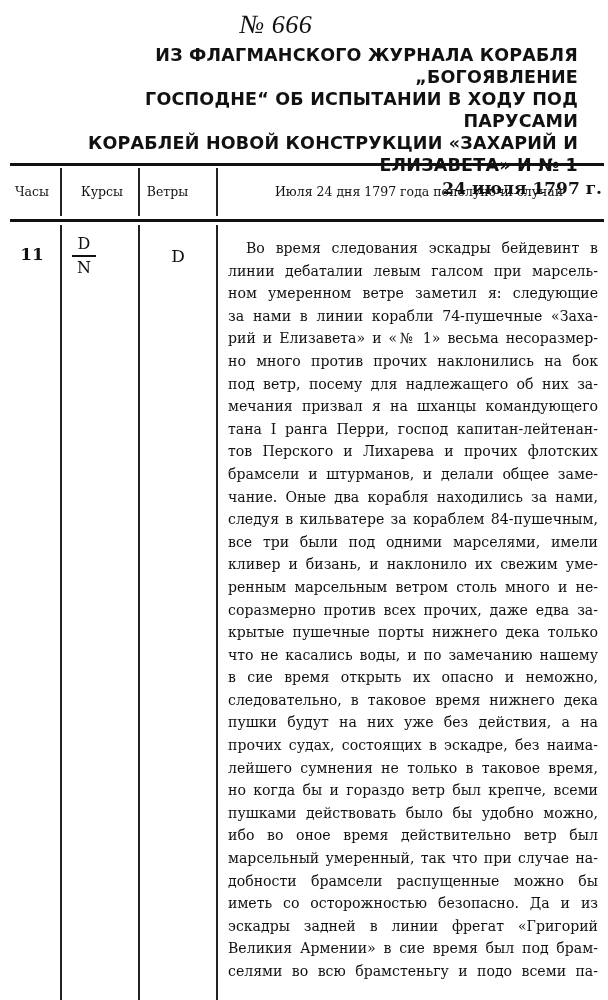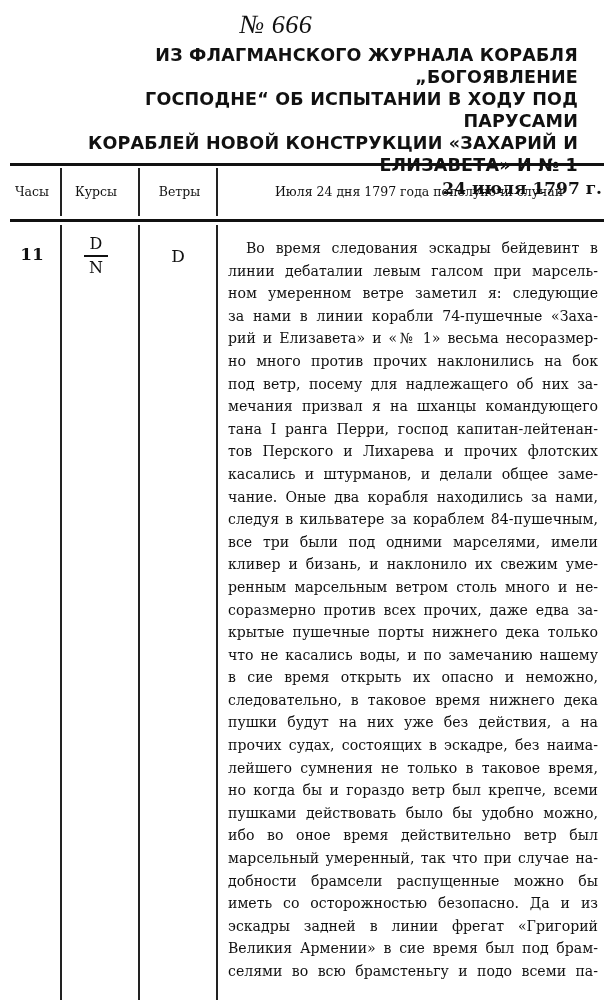--- a/index.html
+++ b/index.html
@@ -4,21 +4,21 @@
 <style>
   html, body { margin:0; padding:0; background:#ffffff; }
   body { width:608px; height:1000px; overflow:hidden; position:relative; color:#111; font-family:"DejaVu Serif", serif; }
   .num { position:absolute; top:10px; left:0; width:552px; text-align:center; font-family:"Liberation Serif", serif; font-style:italic; font-size:26px; letter-spacing:0.5px; }
   .title { position:absolute; top:44px; left:30px; width:548px; text-align:right; font-family:"DejaVu Sans", sans-serif; font-weight:bold; font-size:17.5px; line-height:22px; letter-spacing:0.2px; }
   .date { position:absolute; top:136px; right:6px; font-family:"DejaVu Serif", serif; font-weight:bold; font-size:17px;margin-top:42px; }
   .rule { position:absolute; left:10px; width:594px; background:#111; }
   .vline { position:absolute; width:1.5px; background:#222; }
   .hdr { position:absolute; top:184px; font-family:"DejaVu Serif", serif; font-size:12.5px; text-align:center; }
   .cell { position:absolute; font-family:"DejaVu Serif", serif; font-size:17px; text-align:center; }
-  .frac { position:absolute; left:66px; width:60px; top:235px; text-align:center; font-family:"DejaVu Serif", serif; font-size:16px; line-height:18px; }
+  .frac { position:absolute; left:54px; width:60px; top:235px; text-align:center; font-family:"DejaVu Serif", serif; font-size:16px; line-height:18px; }
   .frac .bar { display:block; width:24px; height:1.5px; background:#111; margin:2px auto 2px; }
   .body-text { position:absolute; left:228px; top:237px; width:370px; font-family:"DejaVu Serif", serif; font-size:14.1px; line-height:22.6px; text-align:justify; }
   .body-text .ln { display:block; height:22.6px; white-space:nowrap; text-align-last:justify; text-align:justify; }
 </style>
 </head>
 <body>
 
 <div class="num">№ 666</div>
 
 <div class="title">
@@ -34,22 +34,22 @@
 <div class="rule" style="top:219px;height:2.5px;"></div>
 
 <div class="vline" style="left:60px;top:168px;height:48px;"></div>
 <div class="vline" style="left:138px;top:168px;height:48px;"></div>
 <div class="vline" style="left:216px;top:168px;height:48px;"></div>
 <div class="vline" style="left:60px;top:225px;height:775px;"></div>
 <div class="vline" style="left:138px;top:225px;height:775px;"></div>
 <div class="vline" style="left:216px;top:225px;height:775px;"></div>
 
 <div class="hdr" style="left:4px;width:56px;">Часы</div>
-<div class="hdr" style="left:56px;width:80px;">Курсы</div>
-<div class="hdr" style="left:152px;width:55px;">Ветры</div>
+<div class="hdr" style="left:62px;width:80px;">Курсы</div>
+<div class="hdr" style="left:140px;width:55px;">Ветры</div>
 <div class="hdr" style="left:218px;width:386px;margin-left:8px;">Июля 24 дня 1797 года пополуночи случаи</div>
 
 <div class="cell" style="left:4px;width:56px;top:244px;font-weight:bold;">11</div>
 <div class="frac">
   <span>D</span>
   <span class="bar"></span>
   <span>N</span>
 </div>
 <div class="cell" style="left:140px;width:76px;top:246px;">D</div>
 
@@ -57,21 +57,21 @@
   <span class="ln" style="padding-left:18px;">Во время следования эскадры бейдевинт в</span>
   <span class="ln">линии дебаталии левым галсом при марсель-</span>
   <span class="ln">ном умеренном ветре заметил я: следующие</span>
   <span class="ln">за нами в линии корабли 74-пушечные «Заха-</span>
   <span class="ln">рий и Елизавета» и «№ 1» весьма несоразмер-</span>
   <span class="ln">но много против прочих наклонились на бок</span>
   <span class="ln">под ветр, посему для надлежащего об них за-</span>
   <span class="ln">мечания призвал я на шханцы командующего</span>
   <span class="ln">тана I ранга Перри, господ капитан-лейтенан-</span>
   <span class="ln">тов Перского и Лихарева и прочих флотских</span>
-  <span class="ln">касались и штурманов, и делали общее заме-</span>
+  <span class="ln">брамсели и штурманов, и делали общее заме-</span>
   <span class="ln">чание. Оные два корабля находились за нами,</span>
   <span class="ln">следуя в кильватере за кораблем 84-пушечным,</span>
   <span class="ln">все три были под одними марселями, имели</span>
   <span class="ln">кливер и бизань, и наклонило их свежим уме-</span>
   <span class="ln">ренным марсельным ветром столь много и не-</span>
   <span class="ln">соразмерно против всех прочих, даже едва за-</span>
   <span class="ln">крытые пушечные порты нижнего дека только</span>
   <span class="ln">что не касались воды, и по замечанию нашему</span>
   <span class="ln">в сие время открыть их опасно и неможно,</span>
   <span class="ln">следовательно, в таковое время нижнего дека</span>

